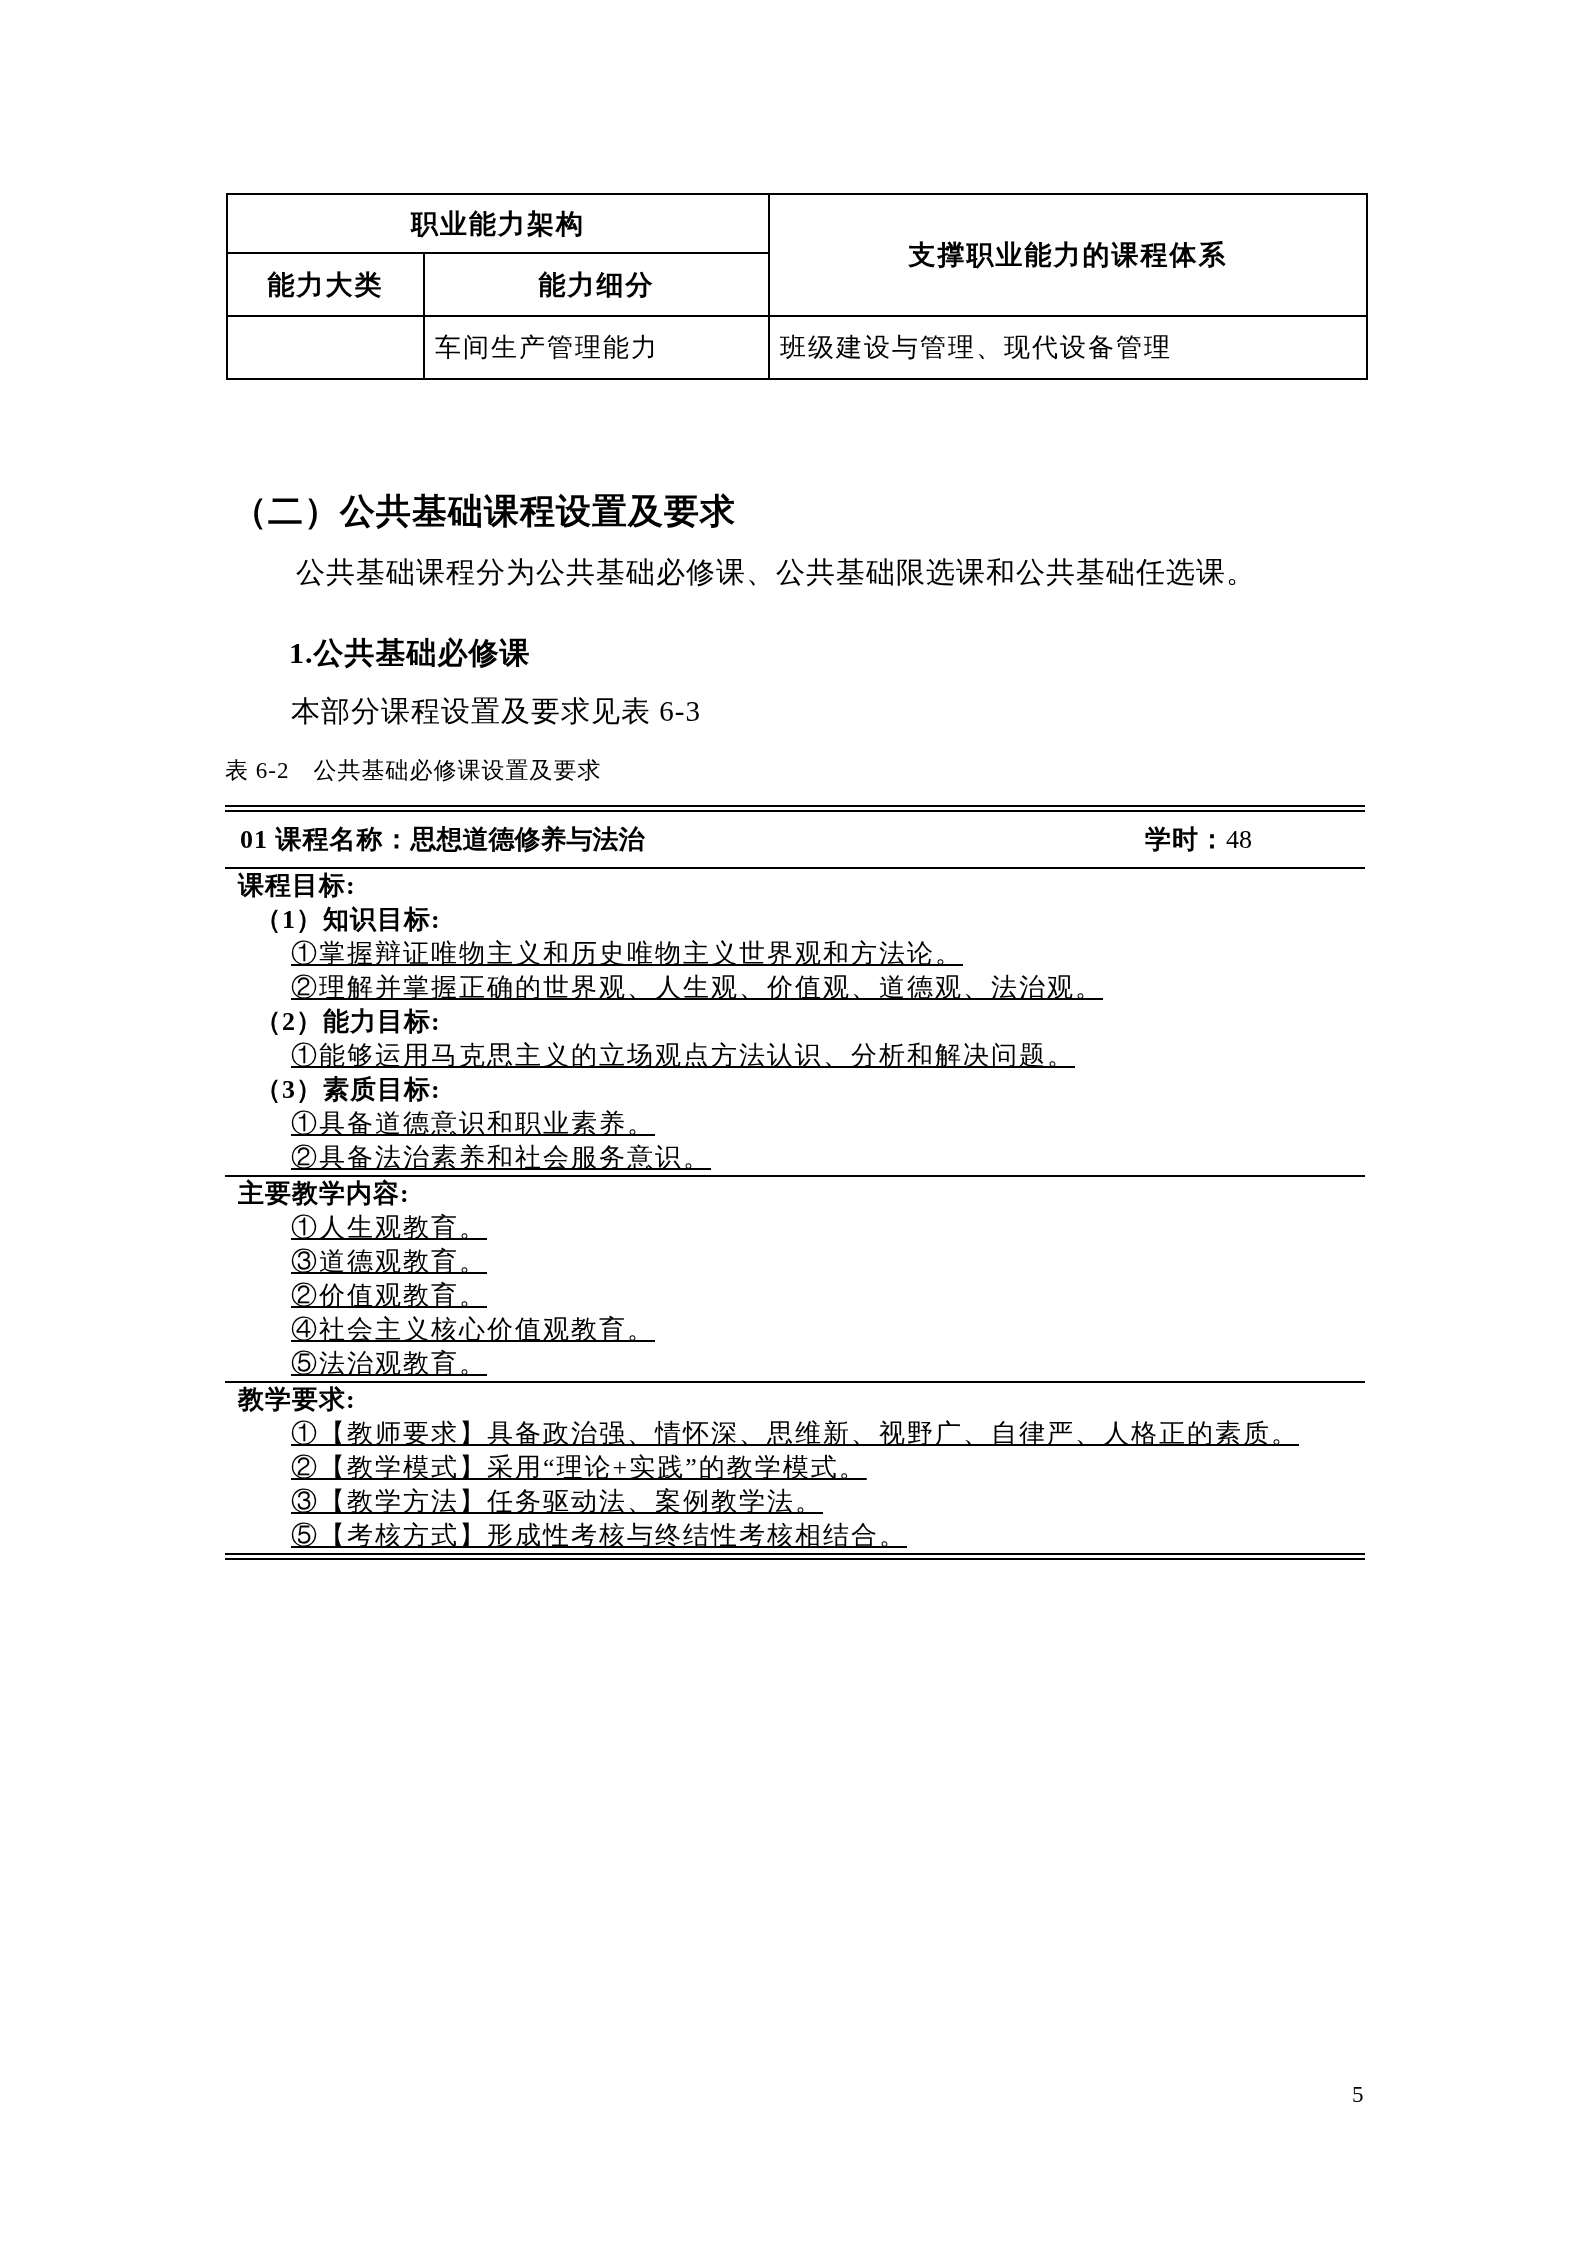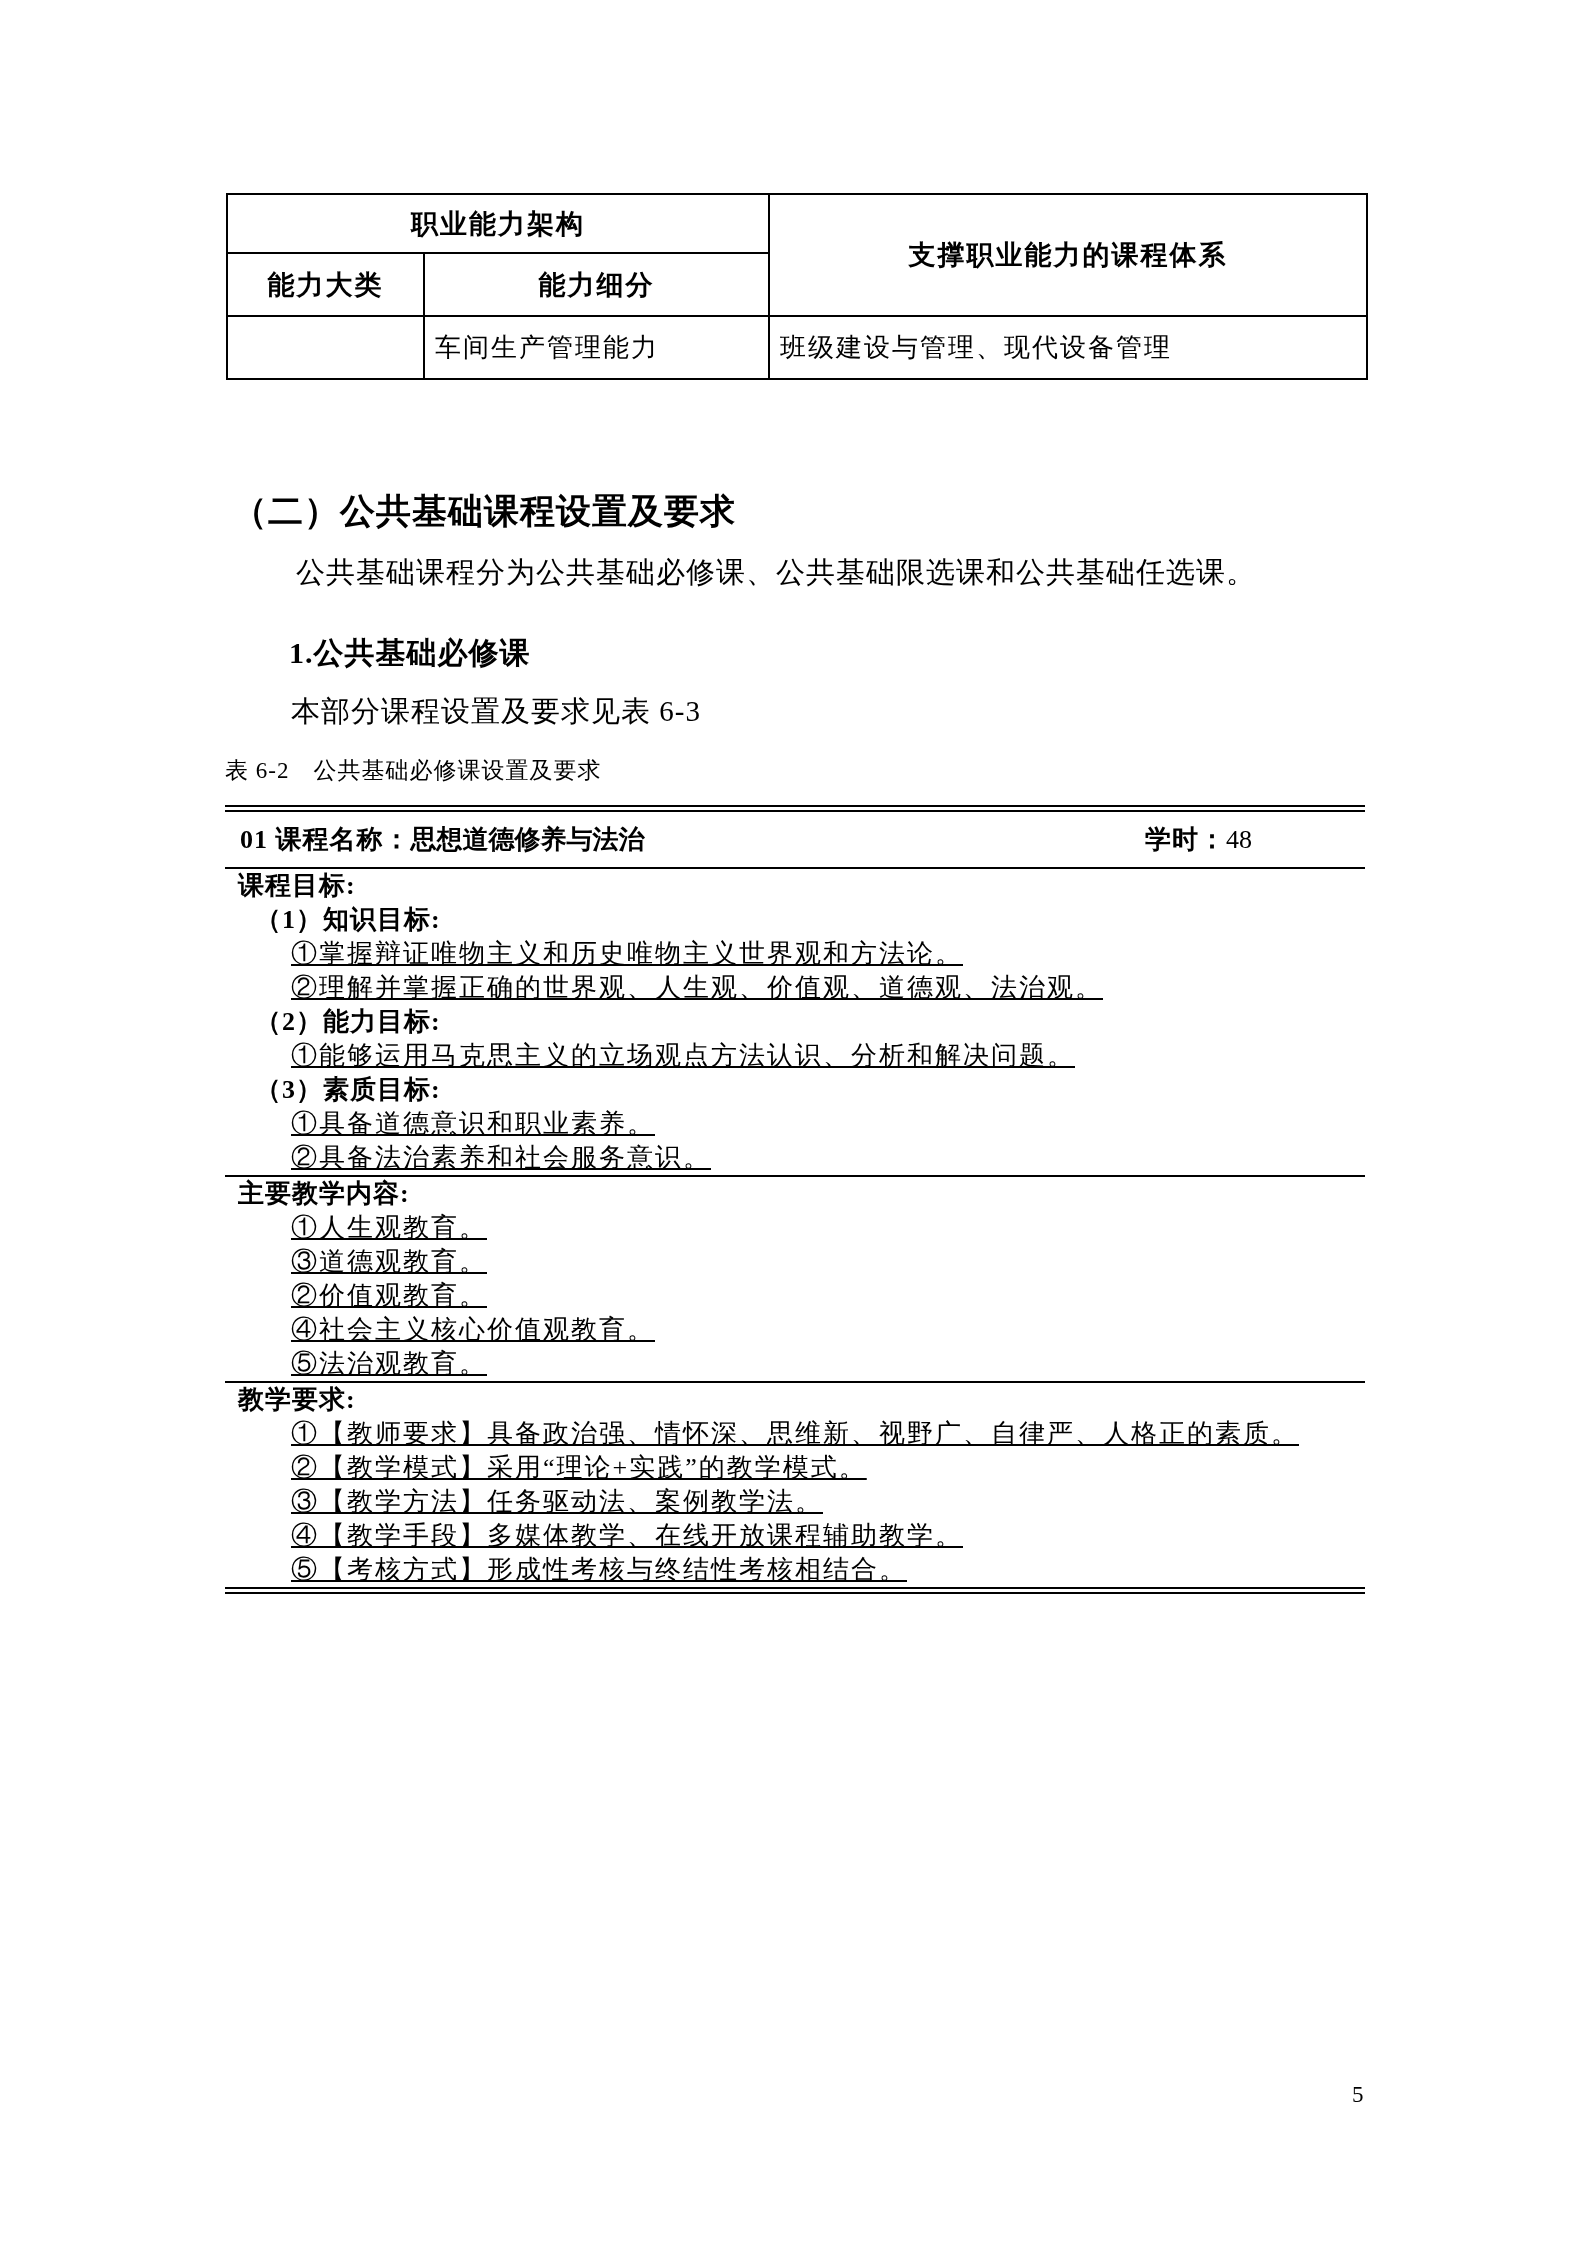--- a/index.html
+++ b/index.html
@@ -217,21 +217,20 @@
       <p class="lvl2">②价值观教育。</p>
       <p class="lvl2">④社会主义核心价值观教育。</p>
       <p class="lvl2">⑤法治观教育。</p>
     </div>
 
     <div class="c-section last">
       <p class="sec-title">教学要求:</p>
       <p class="lvl2">①【教师要求】具备政治强、情怀深、思维新、视野广、自律严、人格正的素质。</p>
       <p class="lvl2">②【教学模式】采用“理论+实践”的教学模式。</p>
       <p class="lvl2">③【教学方法】任务驱动法、案例教学法。</p>
-      <p class="lvl2">④【教学手段】多媒体教学、在线开放课程辅助教学。</p>
       <p class="lvl2">⑤【考核方式】形成性考核与终结性考核相结合。</p>
     </div>
 
   </div>
 
   <div class="page-num">5</div>
 
 </div>
 
 </body></html>

